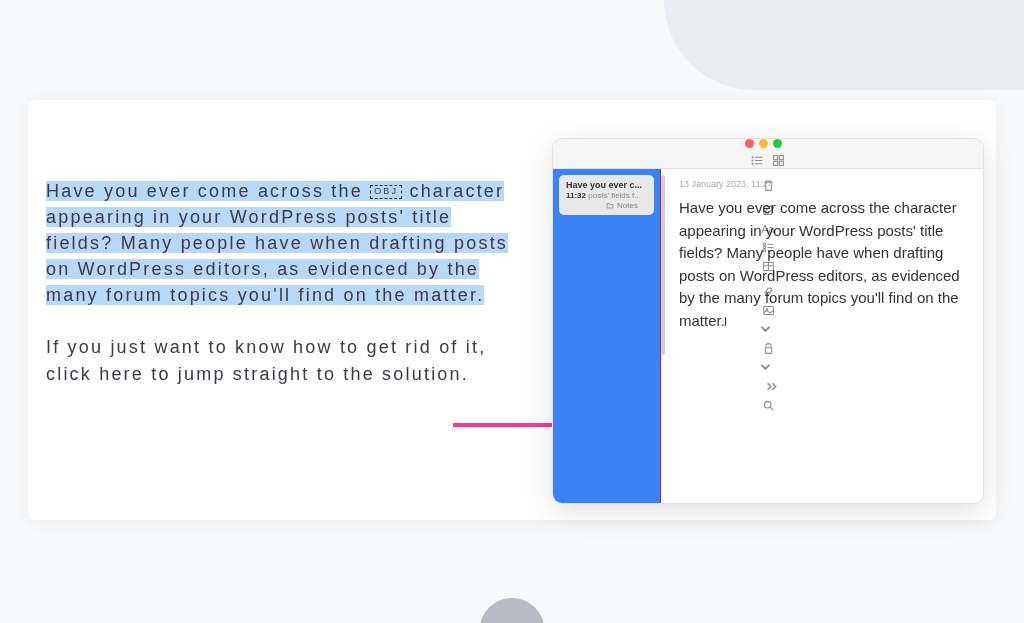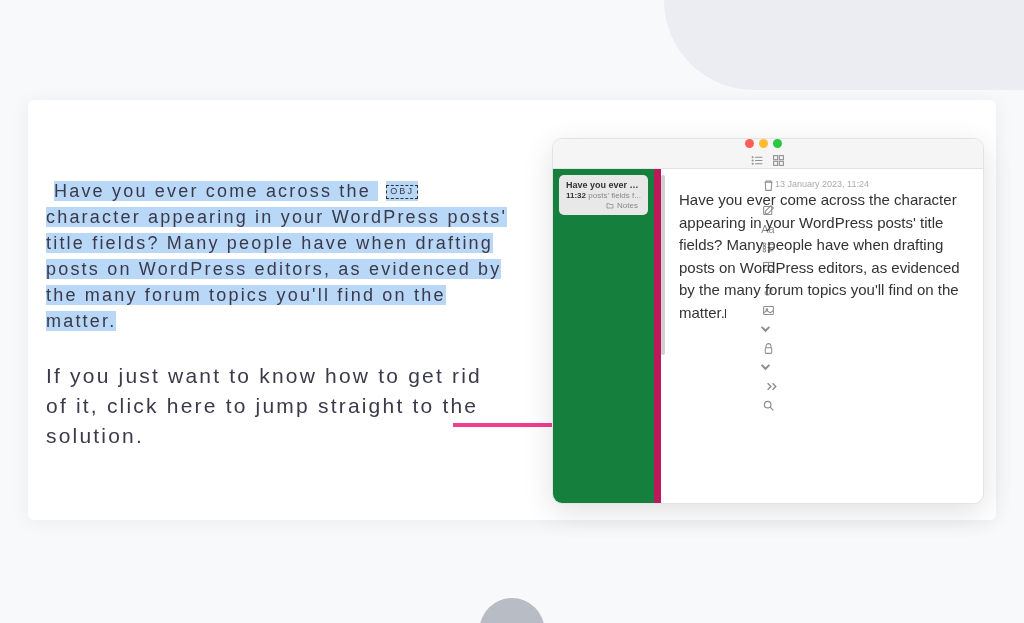--- a/index.html
+++ b/index.html
@@ -41,34 +41,33 @@
       width: 465px;
     }
     .highlighted-text {
       background: #b9d7f7;
       font-size: 18px;
       line-height: 1.45;
       letter-spacing: 2.2px;
       color: #3a3a4a;
       font-weight: 400;
       display: inline;
-      margin-left: 8px;
     }
     .obj-char {
       display: inline-block;
       border: 1px dashed #333;
       font-size: 9px;
       padding: 1px 3px;
       vertical-align: middle;
       line-height: 1.1;
       text-align: left;
     }
     .plain-text {
       margin-top: 26px;
-      font-size: 21px;
+      font-size: 18px;
       line-height: 1.45;
       letter-spacing: 2.2px;
       color: #3a3a4a;
       font-weight: 400;
     }
     .arrow {
       position: absolute;
       left: 425px;
       top: 315px;
     }
@@ -131,22 +130,22 @@
     }
     .toolbar-spacer {
       flex: 1;
     }
     .notes-body {
       display: flex;
       height: calc(100% - 30px);
     }
     .notes-sidebar {
       width: 108px;
-      background: #15803d;
-      border-right: 7px solid #be185d;
+      background: #3b82f6;
+      border-right: 1px solid #be185d;
       padding: 6px;
     }
     .note-card {
       background: #e8e8e8;
       border-radius: 5px;
       padding: 5px 7px;
     }
     .note-title {
       font-size: 9px;
       font-weight: 700;
@@ -183,22 +182,22 @@
       left: 0;
       top: 6px;
       width: 4px;
       height: 180px;
       background: #d0d0d0;
       border-radius: 3px;
     }
     .note-date {
       font-size: 9px;
       color: #aaa;
-      text-align: center;
-      margin-bottom: 0;
+      text-align: left;
+      margin-bottom: 8px;
     }
     .note-body {
       font-size: 15px;
       line-height: 1.5;
       color: #333;
     }
     .cursor {
       display: inline-block;
       width: 1px;
       height: 9px;

